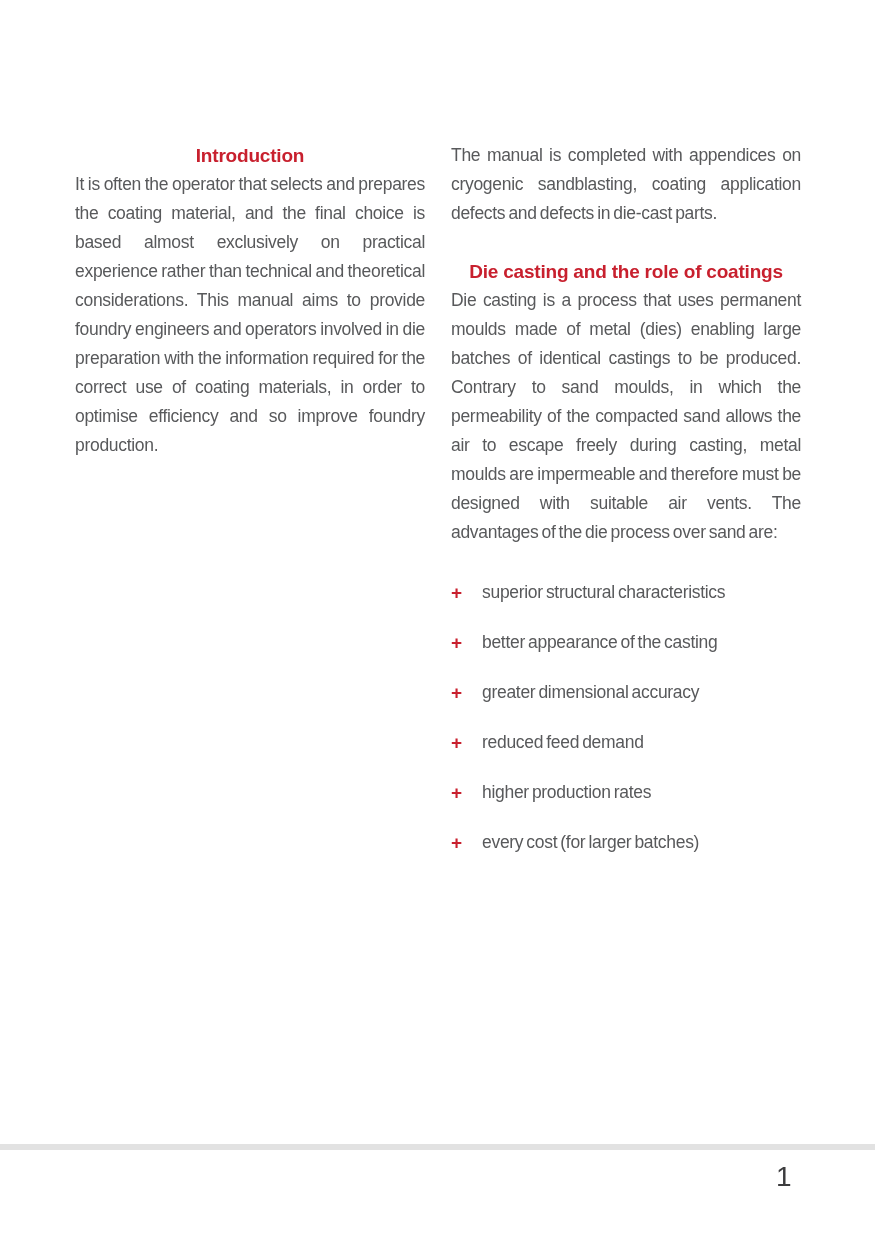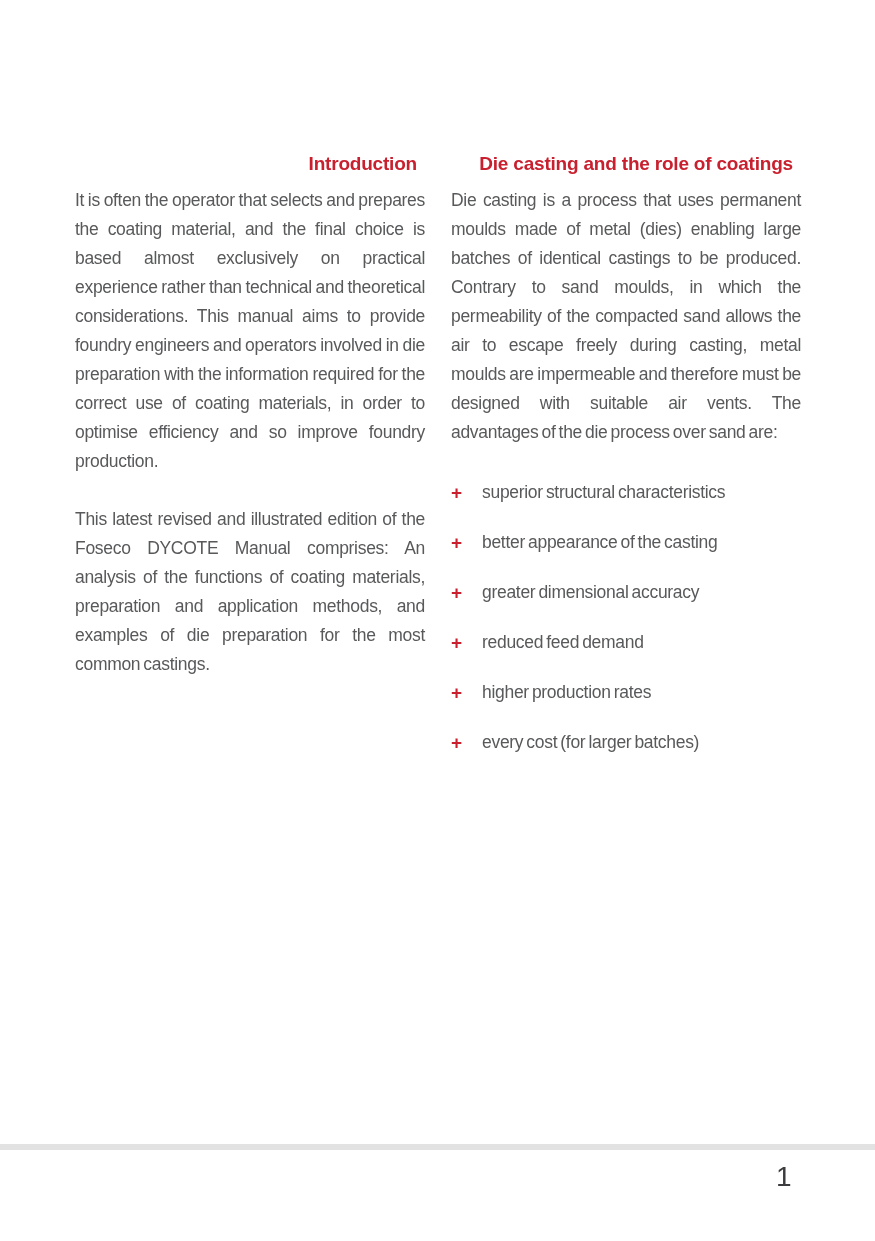--- a/index.html
+++ b/index.html
@@ -31,29 +31,29 @@
     word-spacing: -1.5px;
     text-align: justify;
   }
   .col p {
     margin: 0 0 29px 0;
   }
   .col p:last-child {
     margin-bottom: 0;
   }
   h2.section-heading {
-    margin: 8px;
+    margin: 0;
     padding: 0;
     font-size: 19px;
     line-height: 29px;
     font-weight: bold;
     color: #c8202e;
     letter-spacing: -0.2px;
     word-spacing: 0;
-    text-align: right;
+    text-align: center;
   }
   .bullet-list {
     margin-top: 31px;
     text-align: left;
   }
   .bullet-item {
     display: flex;
     align-items: flex-start;
     margin-bottom: 21px;
   }
@@ -91,24 +91,24 @@
   }
 </style>
 </head>
 <body>
 
 <div class="content">
 
   <div class="col">
     <h2 class="section-heading">Introduction</h2>
     <p>It is often the operator that selects and prepares the coating material, and the final choice is based almost exclusively on practical experience rather than technical and theoretical considerations. This manual aims to provide foundry engineers and operators involved in die preparation with the information required for the correct use of coating materials, in order to optimise efficiency and so improve foundry production.</p>
-    <p>This latest revised and illustrated edition of the Foseco DYCOTE Manual comprises: An analysis of the functions of coating materials, preparation and application methods, and examples of die preparation for the most common castings.</p>
   </div>
 
   <div class="col">
+    <p>The manual is completed with appendices on cryogenic sandblasting, coating application defects and defects in die-cast parts.</p>
     <h2 class="section-heading">Die casting and the role of coatings</h2>
     <p style="margin-bottom:0;">Die casting is a process that uses permanent moulds made of metal (dies) enabling large batches of identical castings to be produced. Contrary to sand moulds, in which the permeability of the compacted sand allows the air to escape freely during casting, metal moulds are impermeable and therefore must be designed with suitable air vents. The advantages of the die process over sand are:</p>
 
     <div class="bullet-list">
       <div class="bullet-item">
         <span class="plus">+</span>
         <span class="bullet-text">superior structural characteristics</span>
       </div>
       <div class="bullet-item">
         <span class="plus">+</span>

